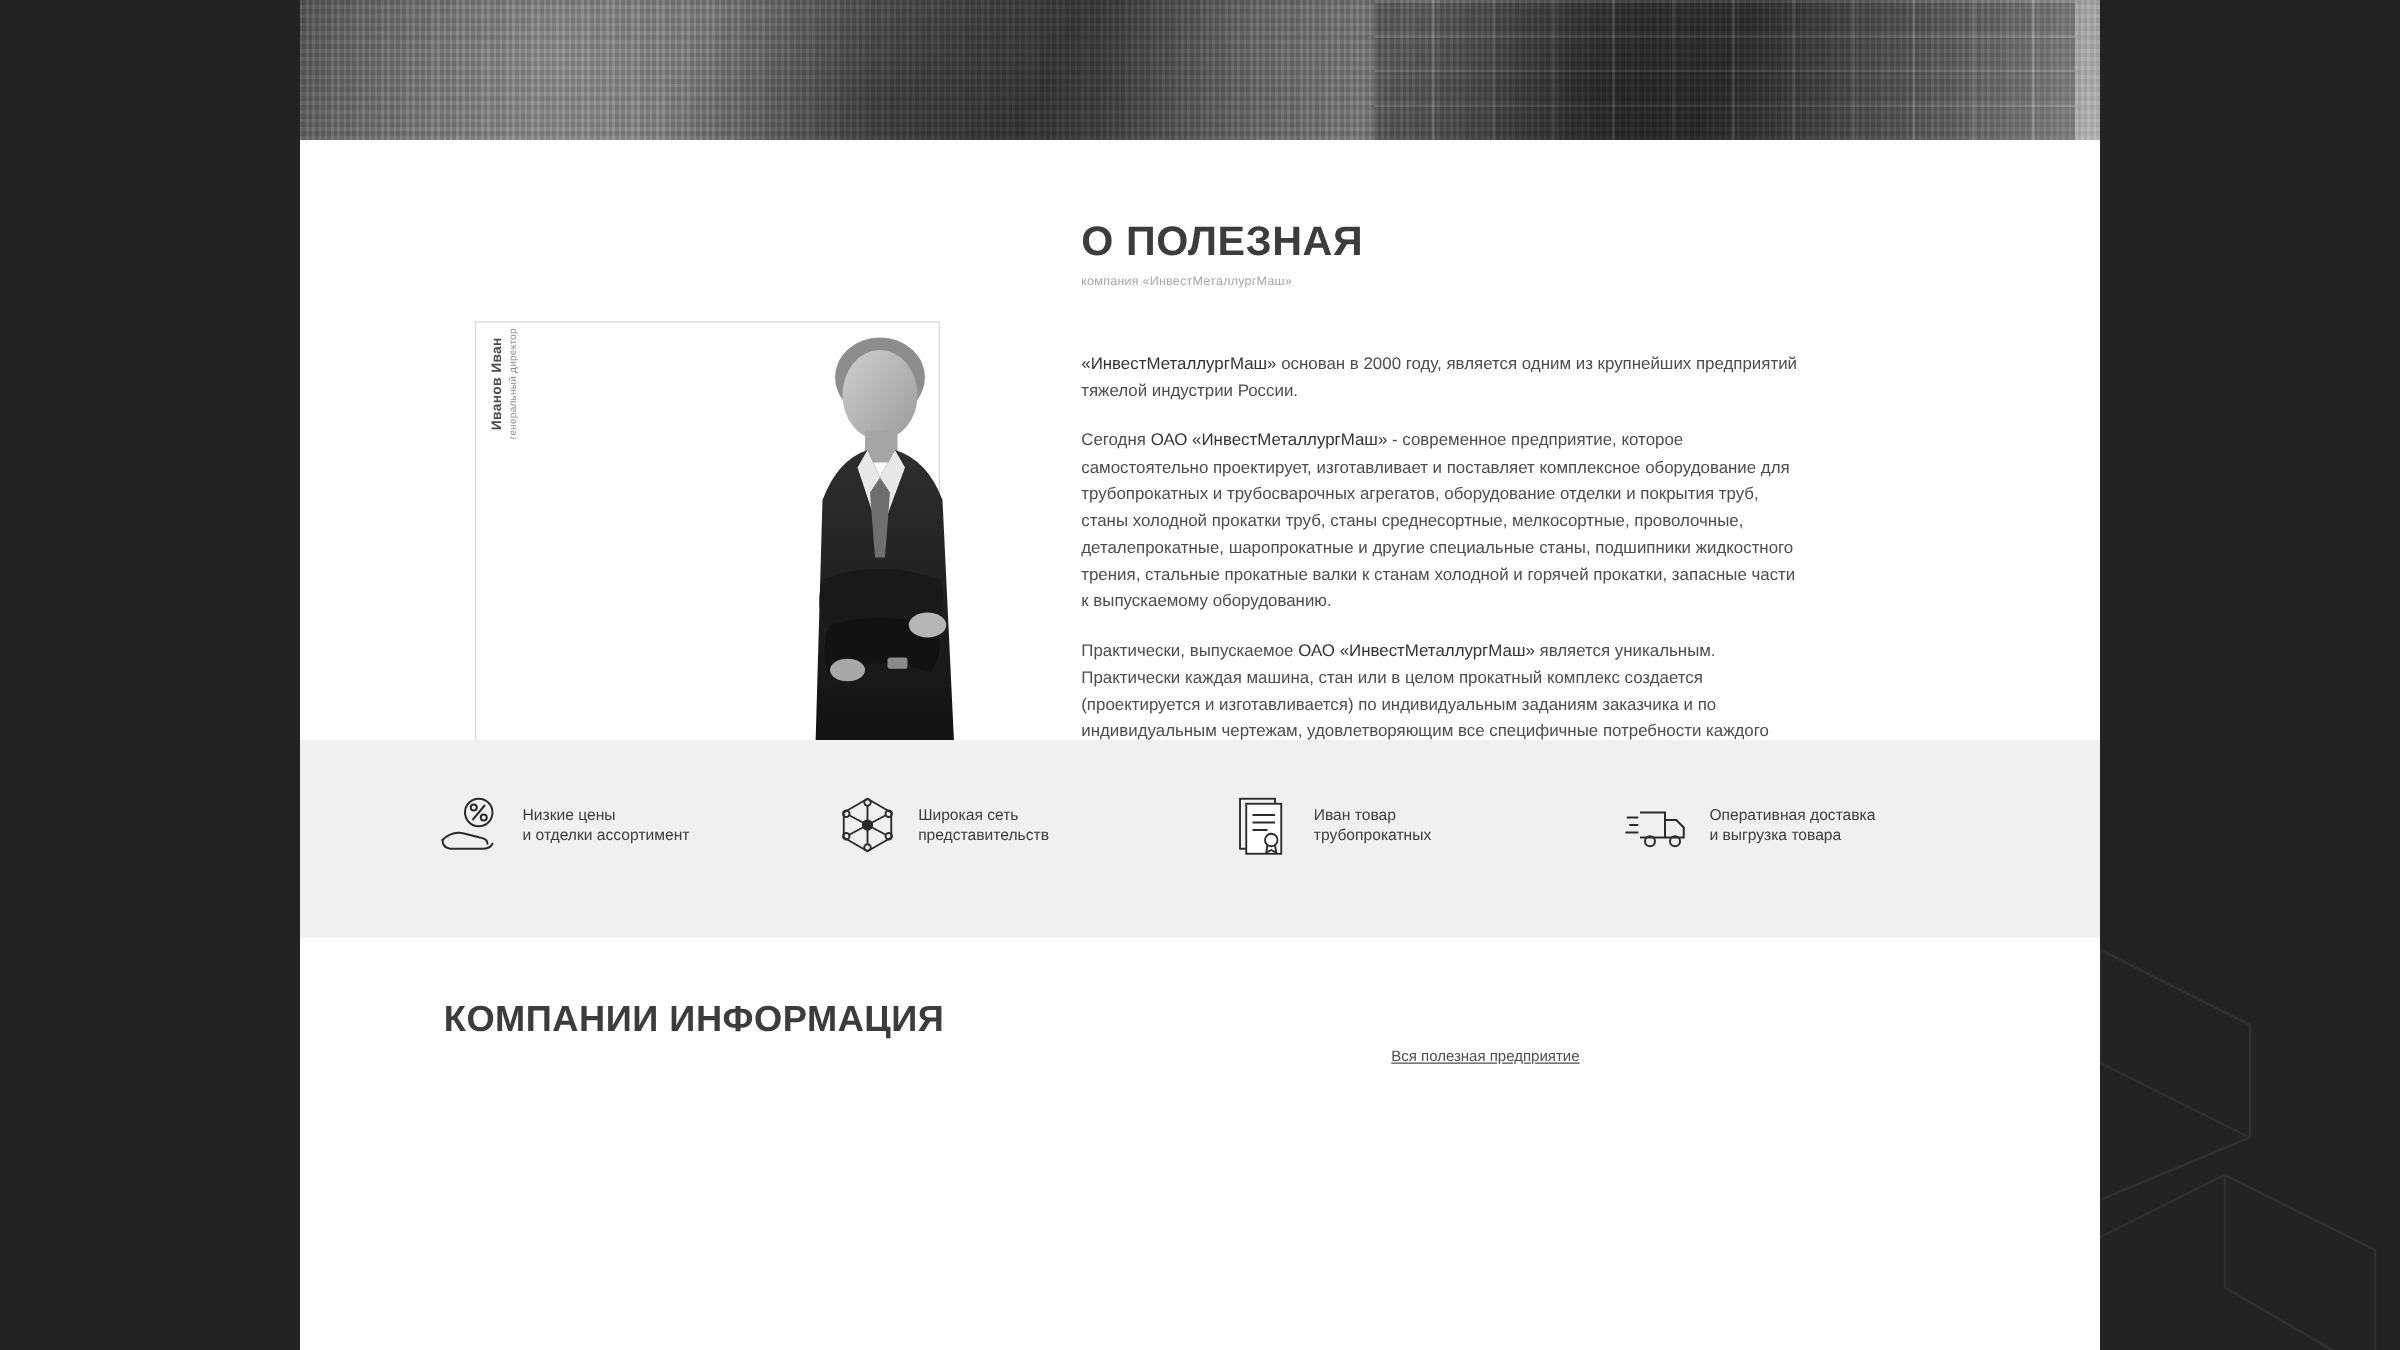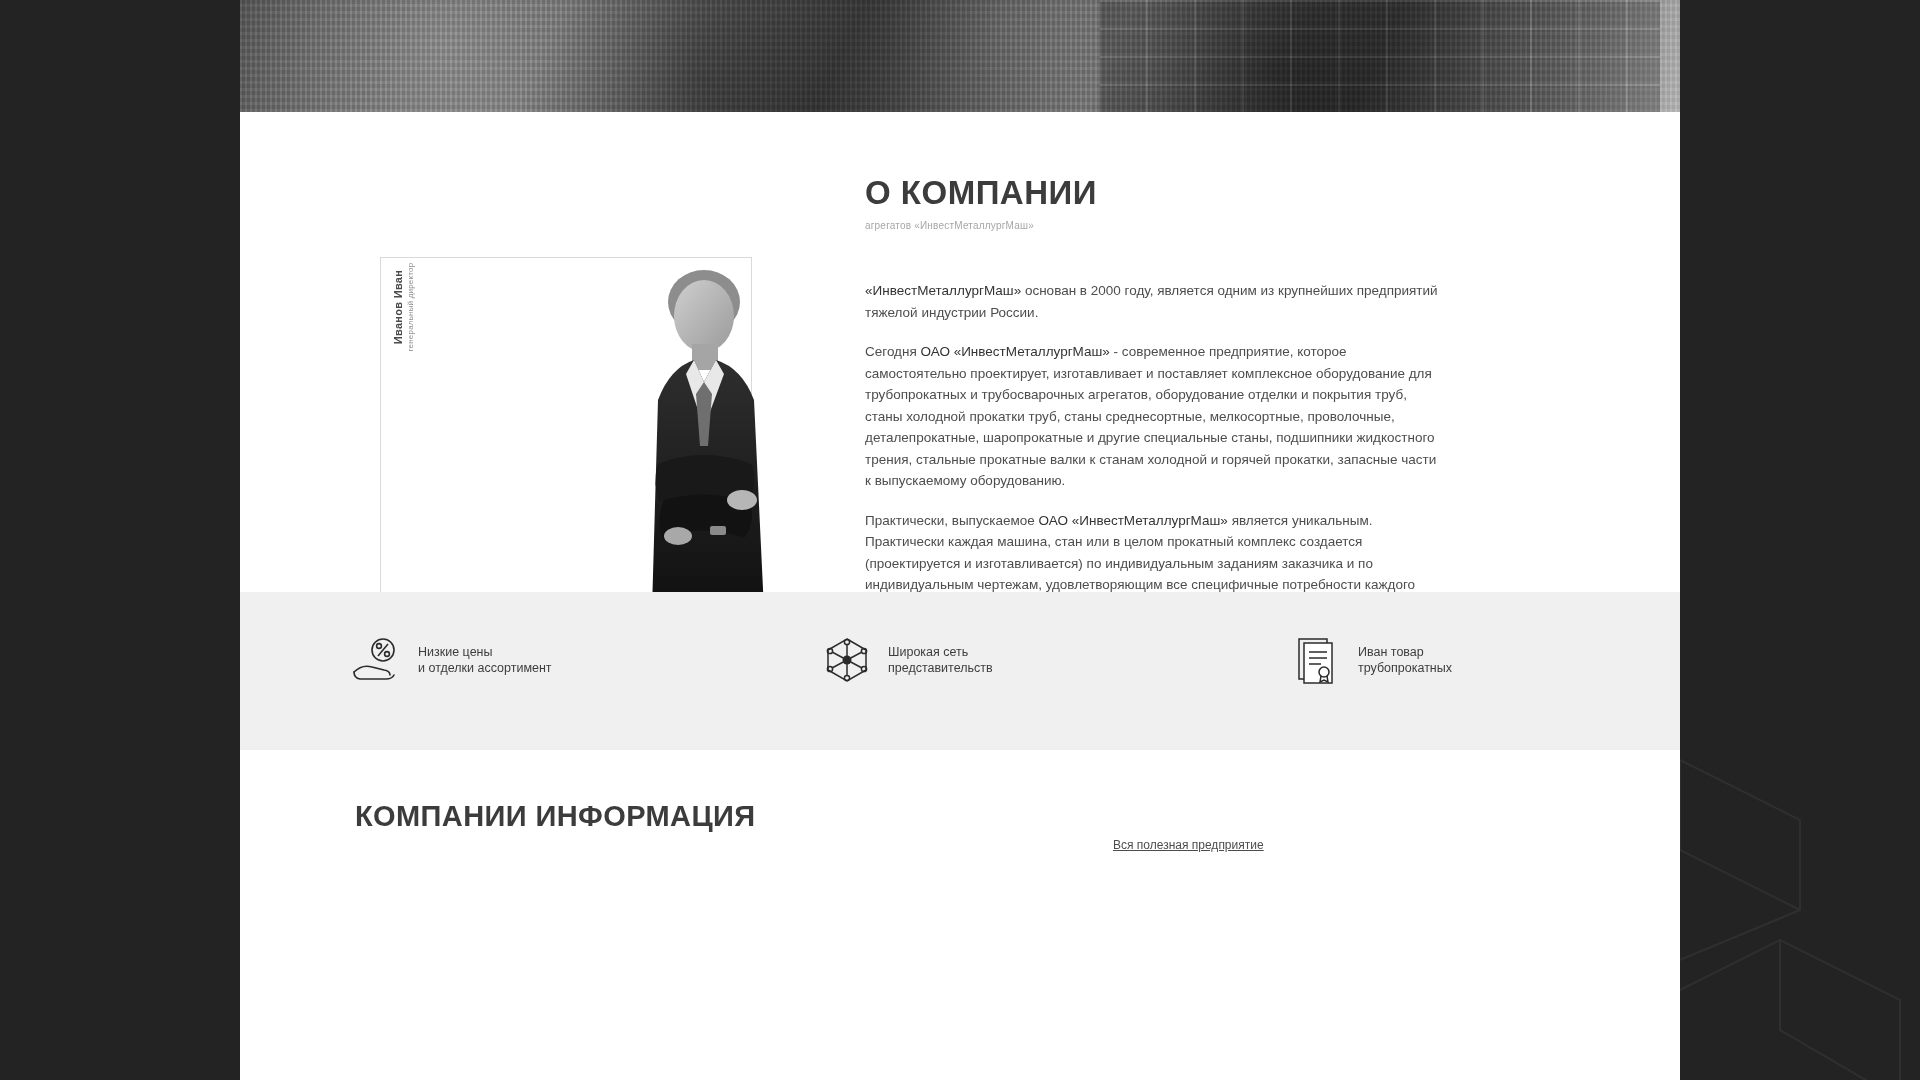--- a/index.html
+++ b/index.html
@@ -241,22 +241,22 @@
 
   <div class="hero">
     <div class="hero-img"></div>
     <div class="hero-tile-overlay"></div>
   </div>
 
   <div class="frame-square"></div>
 
   <div class="panel">
 
-    <h1 class="about-title">О КОМПАНИИ</h1>
-    <div class="about-sub">агрегатов «ИнвестМеталлургМаш»</div>
+    <h1 class="about-title">О ПОЛЕЗНАЯ</h1>
+    <div class="about-sub">компания «ИнвестМеталлургМаш»</div>
 
     <div class="portrait-frame"></div>
 
     <div class="portrait-caption">
       <span class="name">Иванов Иван</span>
       <span class="role">генеральный директор</span>
     </div>
 
     <div class="person">
       <svg viewBox="0 0 260 360">
@@ -361,20 +361,37 @@
               <circle cx="34" cy="38" r="5"></circle>
               <path d="M31 42 L30 48 L34 46 L38 48 L37 42"></path>
             </svg>
           </span>
           <span class="ftext">
             <span>Иван товар</span><br>
             <span>трубопрокатных</span>
           </span>
         </div>
 
+        <div class="feature">
+          <span class="ficon">
+            <svg viewBox="0 0 54 52" fill="none" stroke="#2b2b2b" stroke-width="1.6">
+              <path d="M12 16 H32 V36 H12"></path>
+              <path d="M32 22 H41 L47 28 V36 H32"></path>
+              <circle cx="20" cy="39" r="4"></circle>
+              <circle cx="40" cy="39" r="4"></circle>
+              <line x1="2" y1="20" x2="10" y2="20" stroke-linecap="round"></line>
+              <line x1="4" y1="26" x2="10" y2="26" stroke-linecap="round"></line>
+              <line x1="1" y1="32" x2="10" y2="32" stroke-linecap="round"></line>
+            </svg>
+          </span>
+          <span class="ftext">
+            <span>Оперативная доставка</span><br>
+            <span>и выгрузка товара</span>
+          </span>
+        </div>
 
       </div>
     </div>
 
     <h2 class="useful-title">КОМПАНИИ ИНФОРМАЦИЯ</h2>
     <a class="useful-link">Вся полезная предприятие</a>
 
   </div>
 </div>
 

